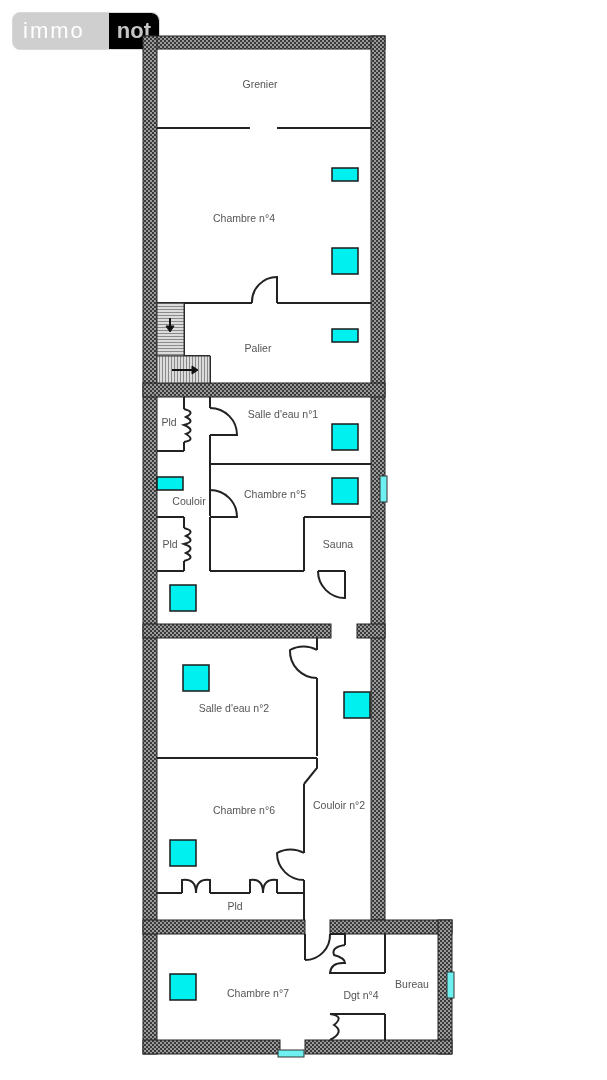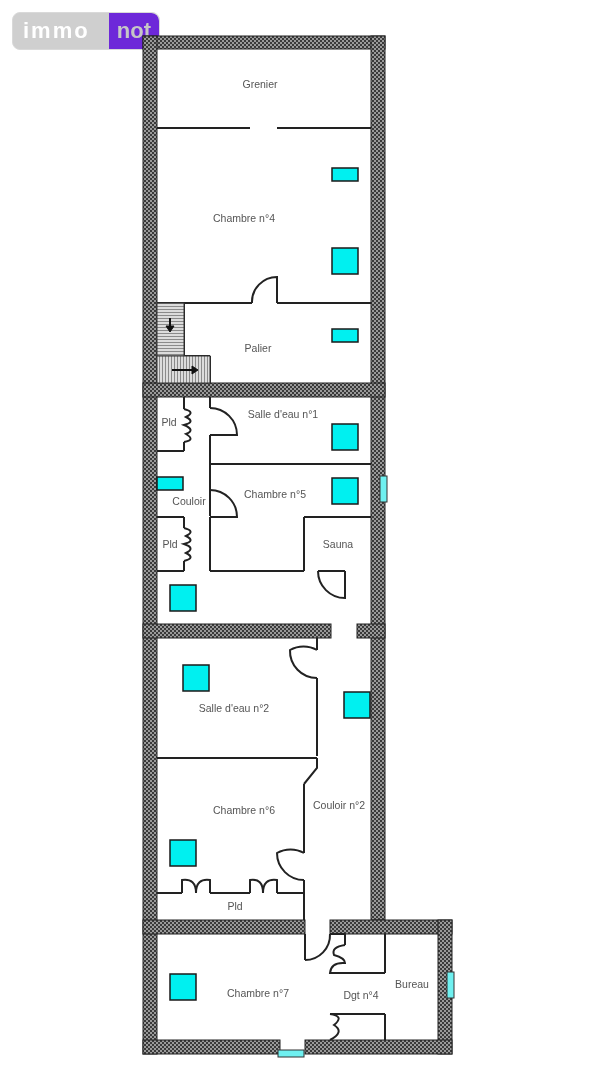--- a/index.html
+++ b/index.html
@@ -2,22 +2,22 @@
 <html><head>
   <meta charset="utf-8">
   <style>
     html, body { margin: 0; padding: 0; background: #ffffff; }
     body { width: 607px; height: 1080px; position: relative; overflow: hidden; font-family: "Liberation Sans", sans-serif; }
     .logo {
       position: absolute; left: 12px; top: 12px; width: 146px; height: 36px;
       border-radius: 8px; background: #cfcfcf; border: 1px solid #d9d9d9;
       display: flex; align-items: center; overflow: hidden;
     }
-    .logo .immo { color: #ffffff; font-size: 22px; letter-spacing: 2px; padding-left: 10px; width: 86px; font-weight: bold; }
-    .logo .not { background: #6d28d9; color: #c6c6c6; font-weight: bold; font-size: 22px; height: 100%; display: flex; align-items: center; padding: 0 8px; border-radius: 0 8px 8px 0; flex: 1; }
+    .logo .immo { color: #ffffff; font-size: 22px; letter-spacing: 2px; padding-left: 10px; width: 86px; }
+    .logo .not { background: #000000; color: #c6c6c6; font-weight: bold; font-size: 22px; height: 100%; display: flex; align-items: center; padding: 0 8px; border-radius: 0 8px 8px 0; flex: 1; }
     svg.plan { position: absolute; left: 0; top: 0; }
     .room-label { font-family: "Liberation Sans", sans-serif; font-size: 10.5px; fill: #555555; text-anchor: middle; }
   </style>
 </head>
 <body>
 
 <div class="logo">
   <span class="immo">immo</span>
   <span class="not">not</span>
 </div>

